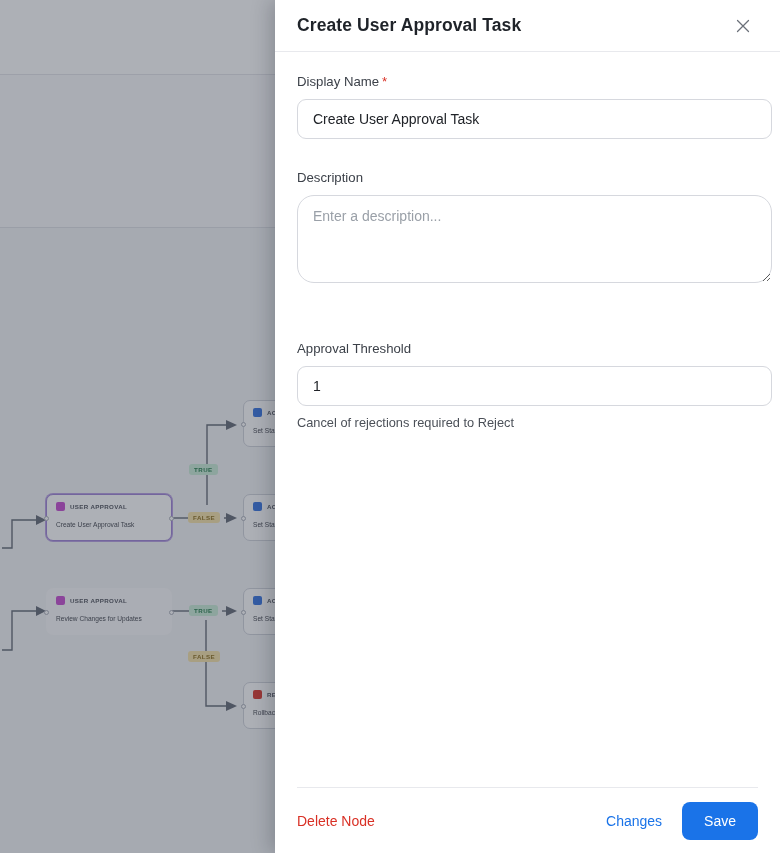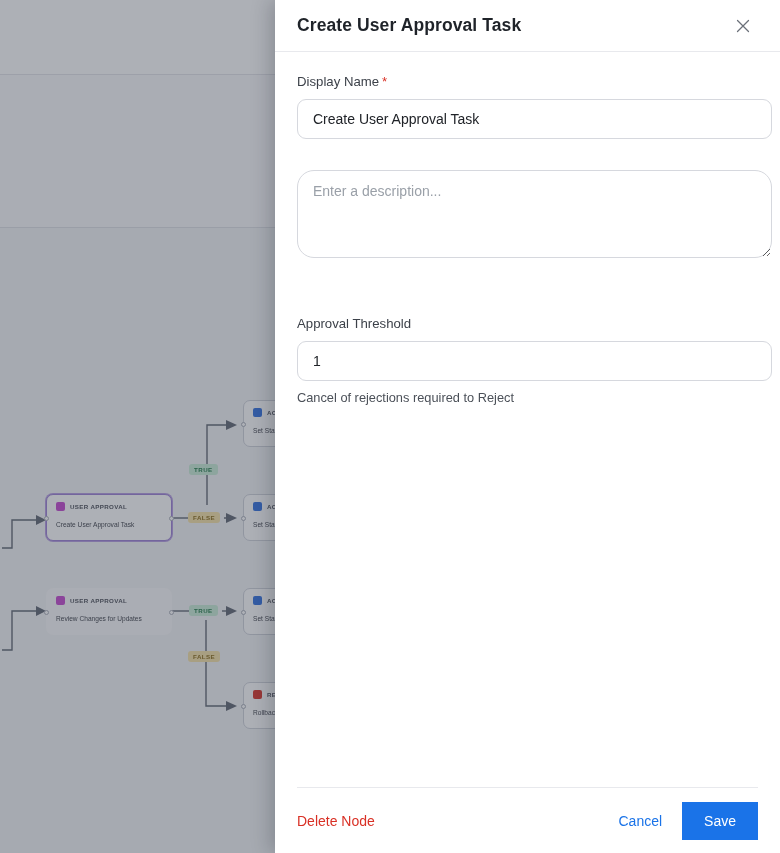--- a/index.html
+++ b/index.html
@@ -161,21 +161,21 @@
   .footer-spacer { flex: 1; }
   #cancel-btn {
     font-size: 14px; color: #1a73e8; cursor: pointer;
     background: none; border: none; padding: 6px 10px;
     font-family: "Liberation Sans", sans-serif;
     margin-right: 10px;
   }
   #save-btn {
     font-size: 14px; color: #ffffff; cursor: pointer;
     background: #1a73e8; border: none;
-    padding: 0 22px; height: 38px; border-radius: 0;
+    padding: 0 22px; height: 38px; border-radius: 8px;
     font-family: "Liberation Sans", sans-serif;
   }
 </style>
 </head>
 <body>
 
 <div id="canvas-backdrop">
   <div class="canvas-topbar"></div>
   <div class="canvas-subbar"></div>
   <div class="canvas-board"></div>
@@ -282,36 +282,37 @@
   <div id="panel-body">
 
     <div class="field">
       <label class="field-label"><span>Display Name</span><span class="req-star">*</span></label>
       <input class="text-input" type="text" value="Create User Approval Task" style="">
     </div>
 
     <div class="gap-lg"></div>
 
     <div class="field">
+      <label class="field-label">Description</label>
       <textarea class="text-area" placeholder="Enter a description..." style=""></textarea>
     </div>
 
     <div class="gap-md"></div>
 
 
     <div class="gap-md"></div>
 
     <div class="field">
       <label class="field-label">Approval Threshold</label>
       <input class="text-input" type="text" value="1" style="">
       <div class="help-text">Cancel of rejections required to Reject</div>
     </div>
 
   </div>
 
   <div id="panel-footer">
     <button id="delete-node-btn">Delete Node</button>
     <span class="footer-spacer"></span>
-    <button id="cancel-btn">Cancel</button>
+    <button id="cancel-btn">Changes</button>
     <button id="save-btn">Save</button>
   </div>
 
 </div>
 
 </body></html>

